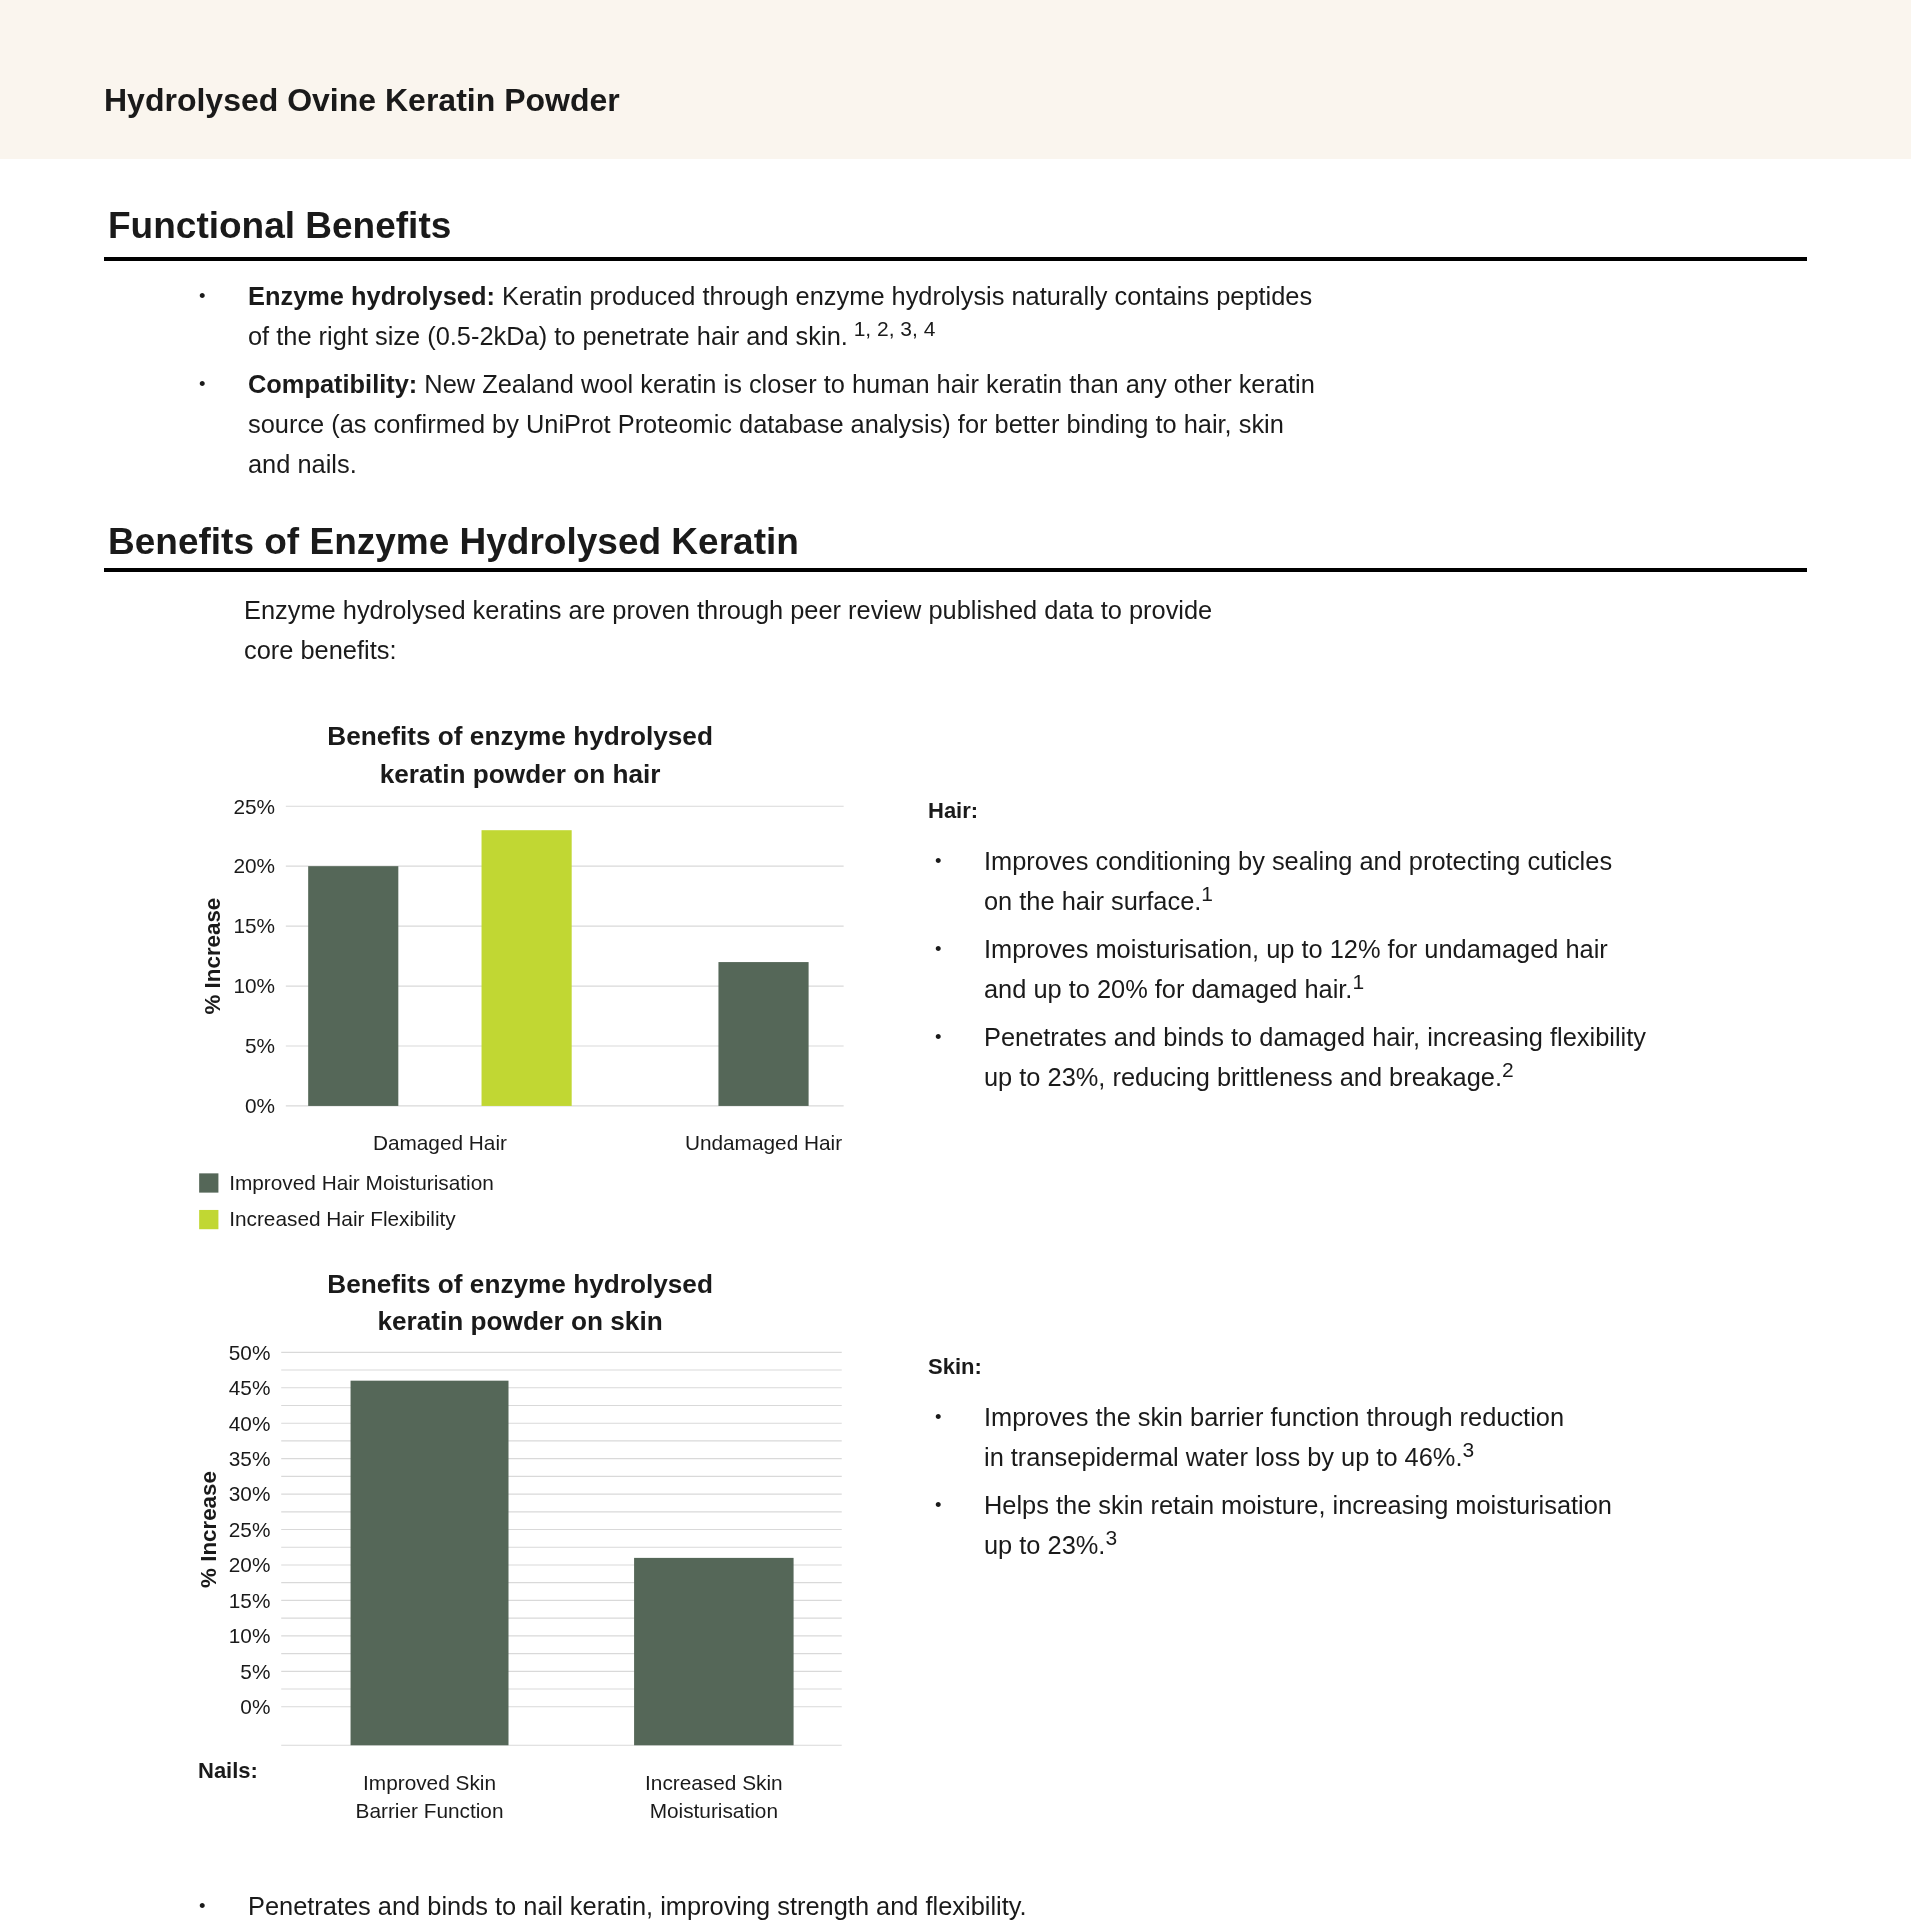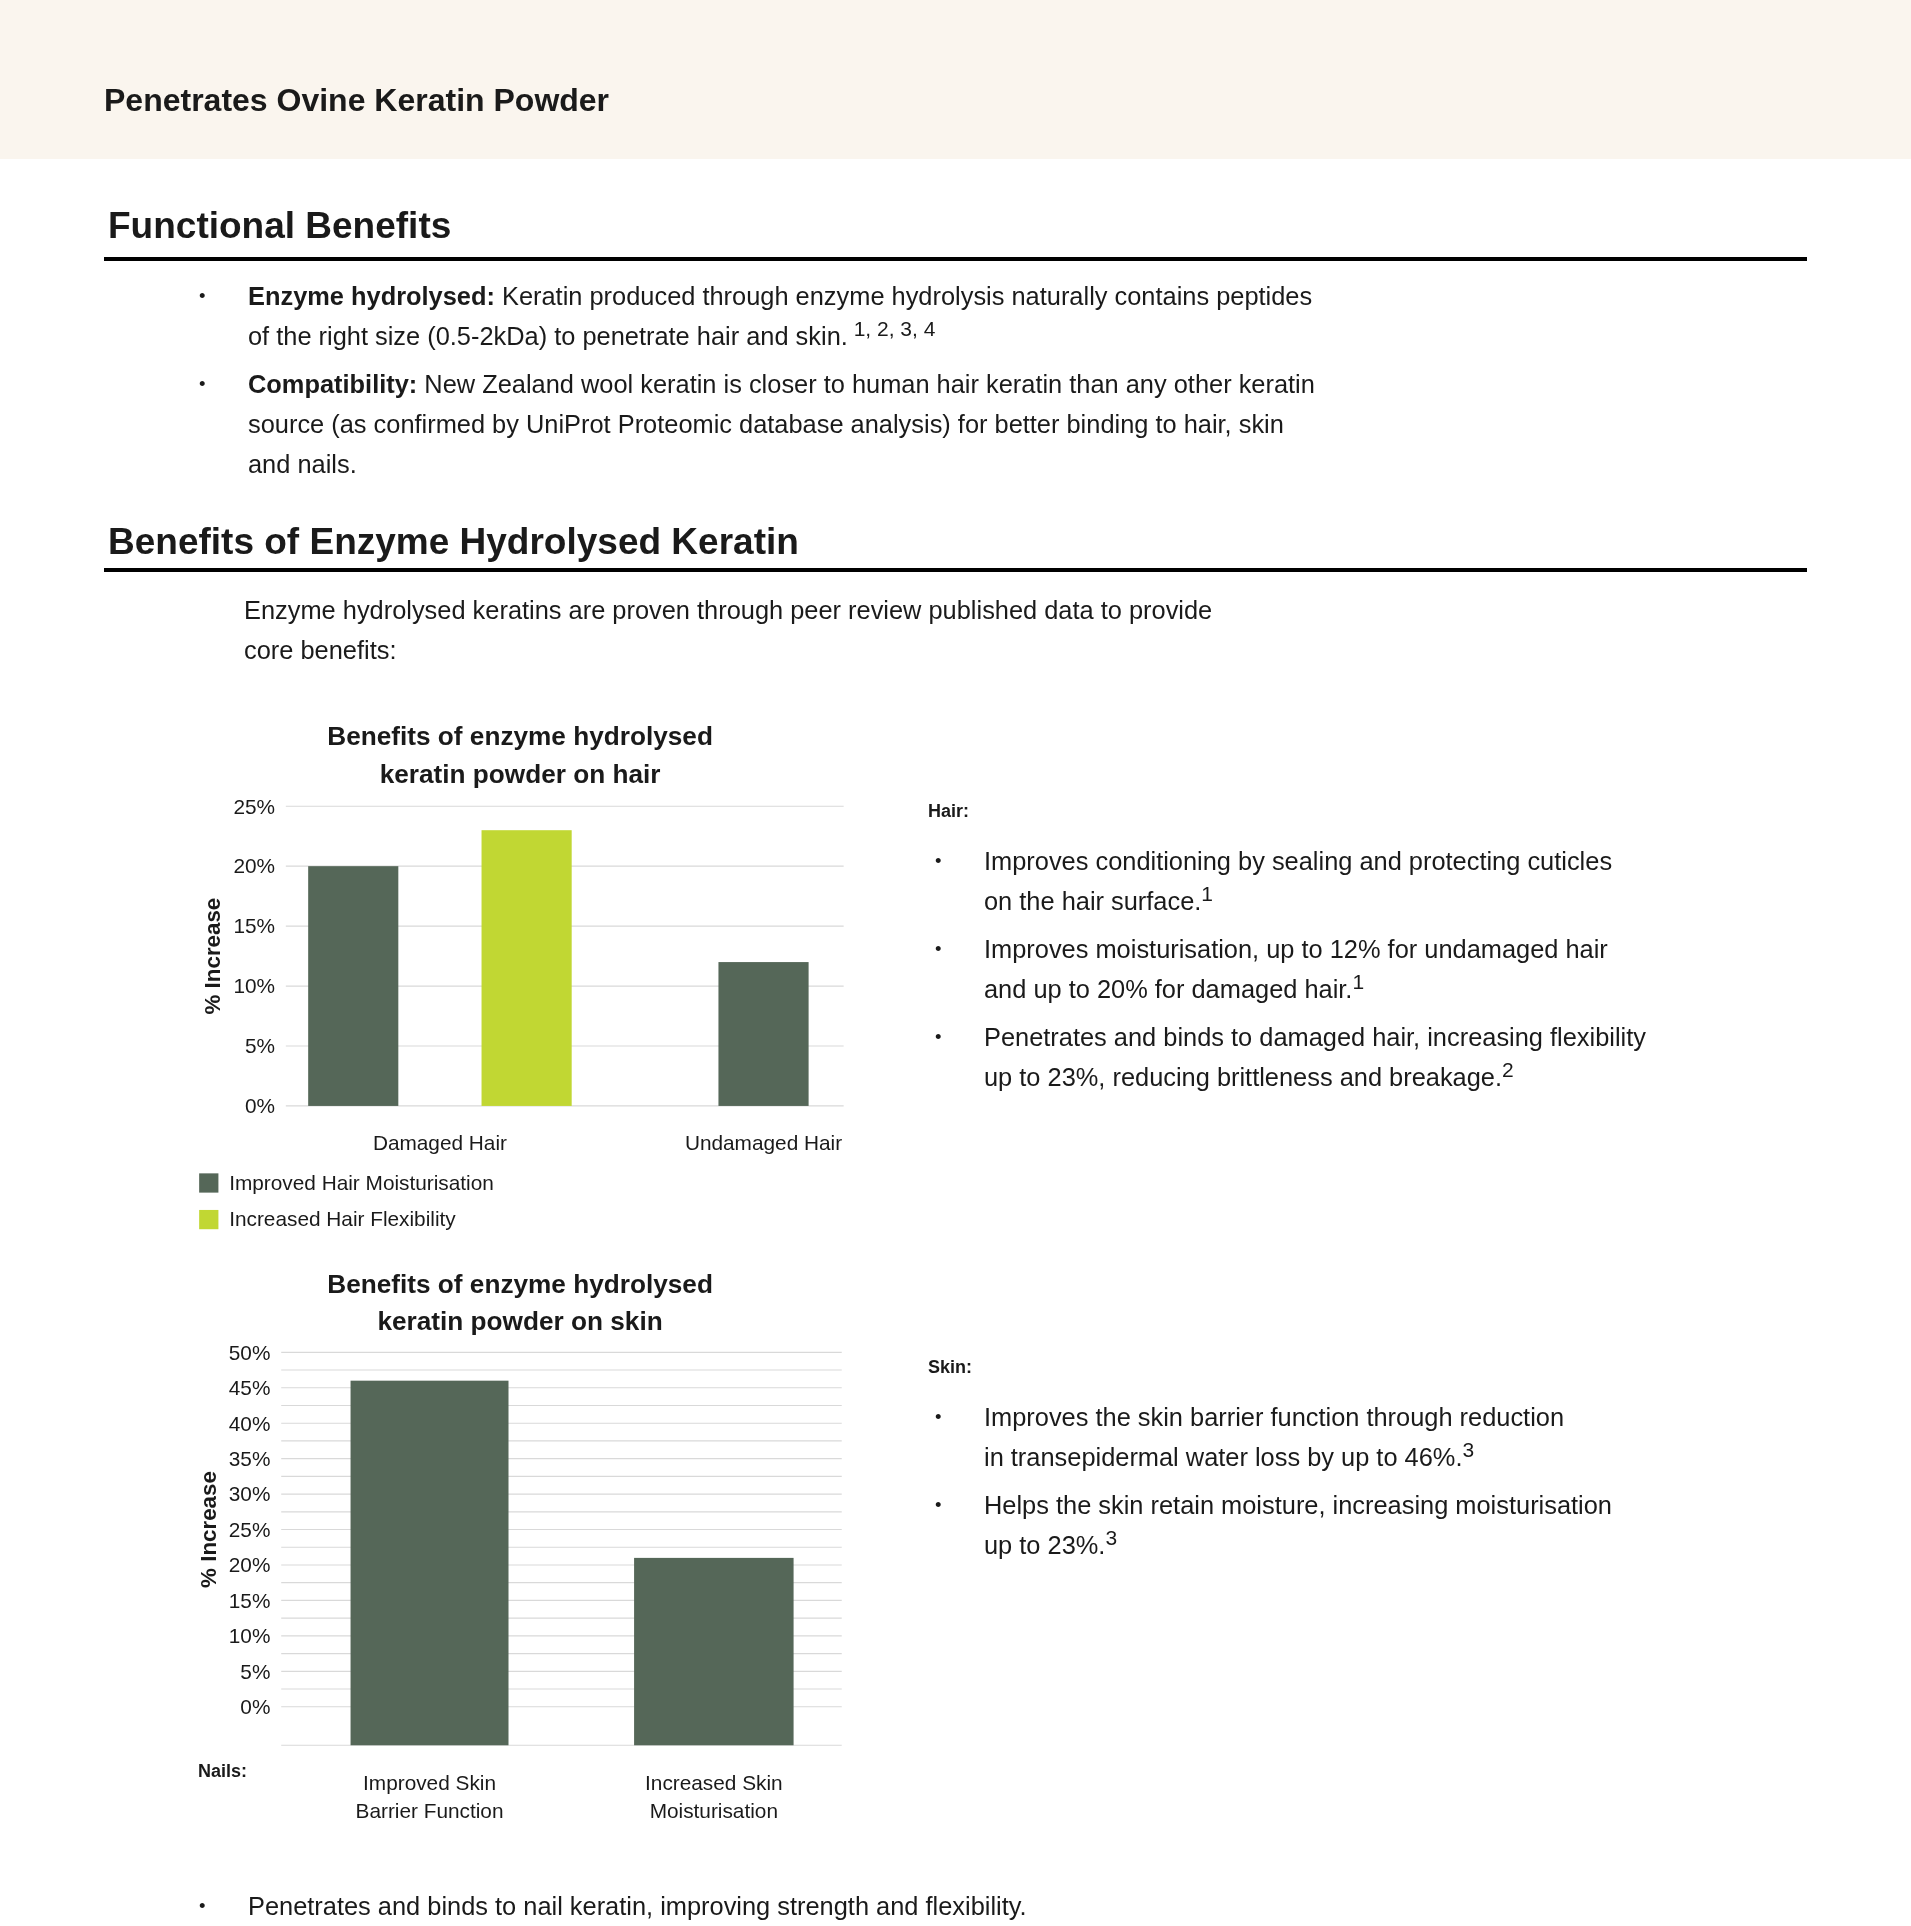--- a/index.html
+++ b/index.html
@@ -3,34 +3,34 @@
 <meta charset="utf-8">
 <style>
   html,body{margin:0;padding:0;background:#ffffff;}
   body{width:1911px;height:2703px;position:relative;font-family:"Liberation Sans",sans-serif;color:#1a1a1a;}
   .band{position:absolute;left:0;width:1911px;background:#faf5ee;}
   #top-band{top:0;height:159px;}
   .doc-title{position:absolute;left:104px;top:82px;font-size:32px;font-weight:bold;letter-spacing:0;}
   h1.sec{position:absolute;left:104px;margin:4px;font-size:37px;font-weight:bold;white-space:nowrap;}
   .rule{position:absolute;left:104px;width:1703px;height:3.9px;background:#000000;}
   .body-par{position:absolute;font-size:25.4px;line-height:40px;margin-left:44px;}
-  .panel-h{position:absolute;font-size:18px;line-height:40px;font-weight:bold;}
+  .panel-h{position:absolute;font-size:22px;line-height:40px;font-weight:bold;}
   .list{position:absolute;}
   .bullet{display:flex;margin-bottom:8px;}
   .dot{flex:none;width:26px;font-size:18.5px;line-height:40px;}
   .btxt{flex:1;font-size:25.4px;line-height:40px;margin-left:23px;}
   .btxt b{font-weight:bold;}
   sup.fn{font-size:21px;line-height:0;vertical-align:super;}
   svg.chart{position:absolute;overflow:visible;}
 </style>
 </head>
 <body>
 
 <header class="band" id="top-band">
-  <div class="doc-title">Penetrates Ovine Keratin Powder</div>
+  <div class="doc-title">Hydrolysed Ovine Keratin Powder</div>
 </header>
 
 <h1 class="sec" style="top:201px">Functional Benefits</h1>
 <div class="rule" style="top:257px"></div>
 <div class="list" id="fb-list" style="left:199px;top:276px;width:1213px">
     <div class="bullet">
       <span class="dot">•</span>
       <span class="btxt"><b>Enzyme hydrolysed:</b> Keratin produced through enzyme hydrolysis naturally contains peptides<br>of the right size (0.5-2kDa) to penetrate hair and skin.<sup class="fn"> 1, 2, 3, 4</sup></span>
     </div>
     <div class="bullet">

